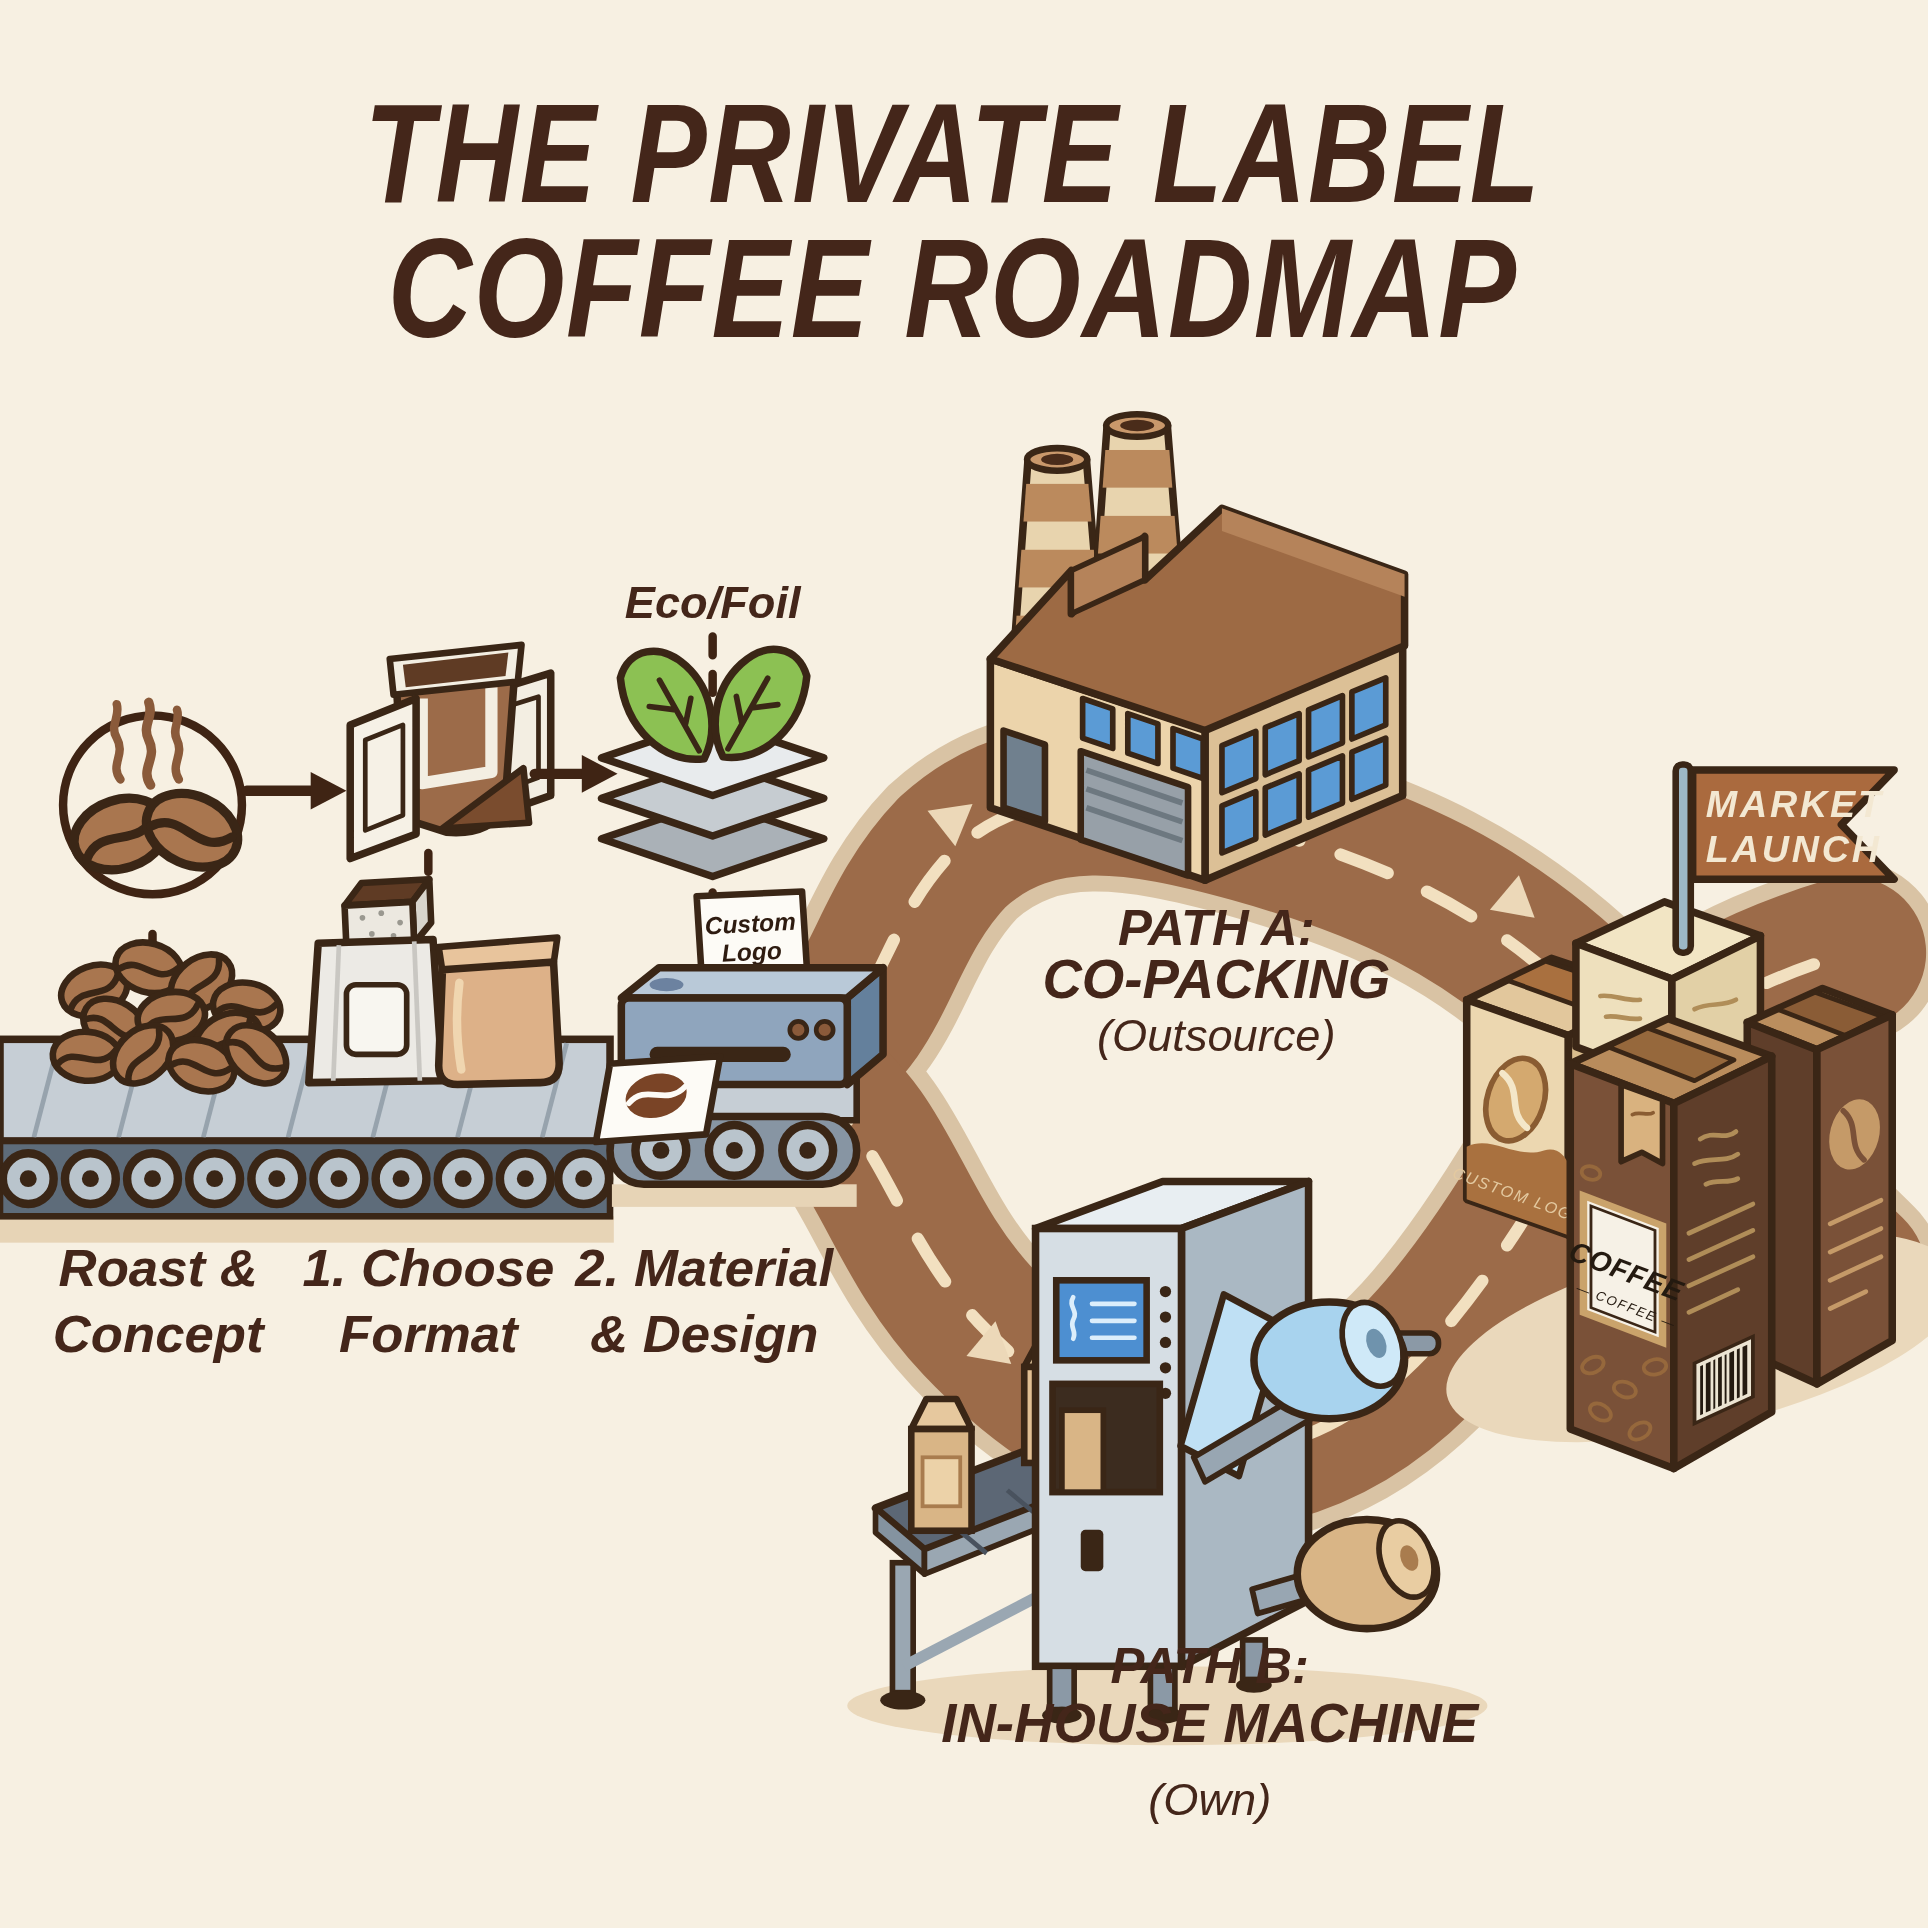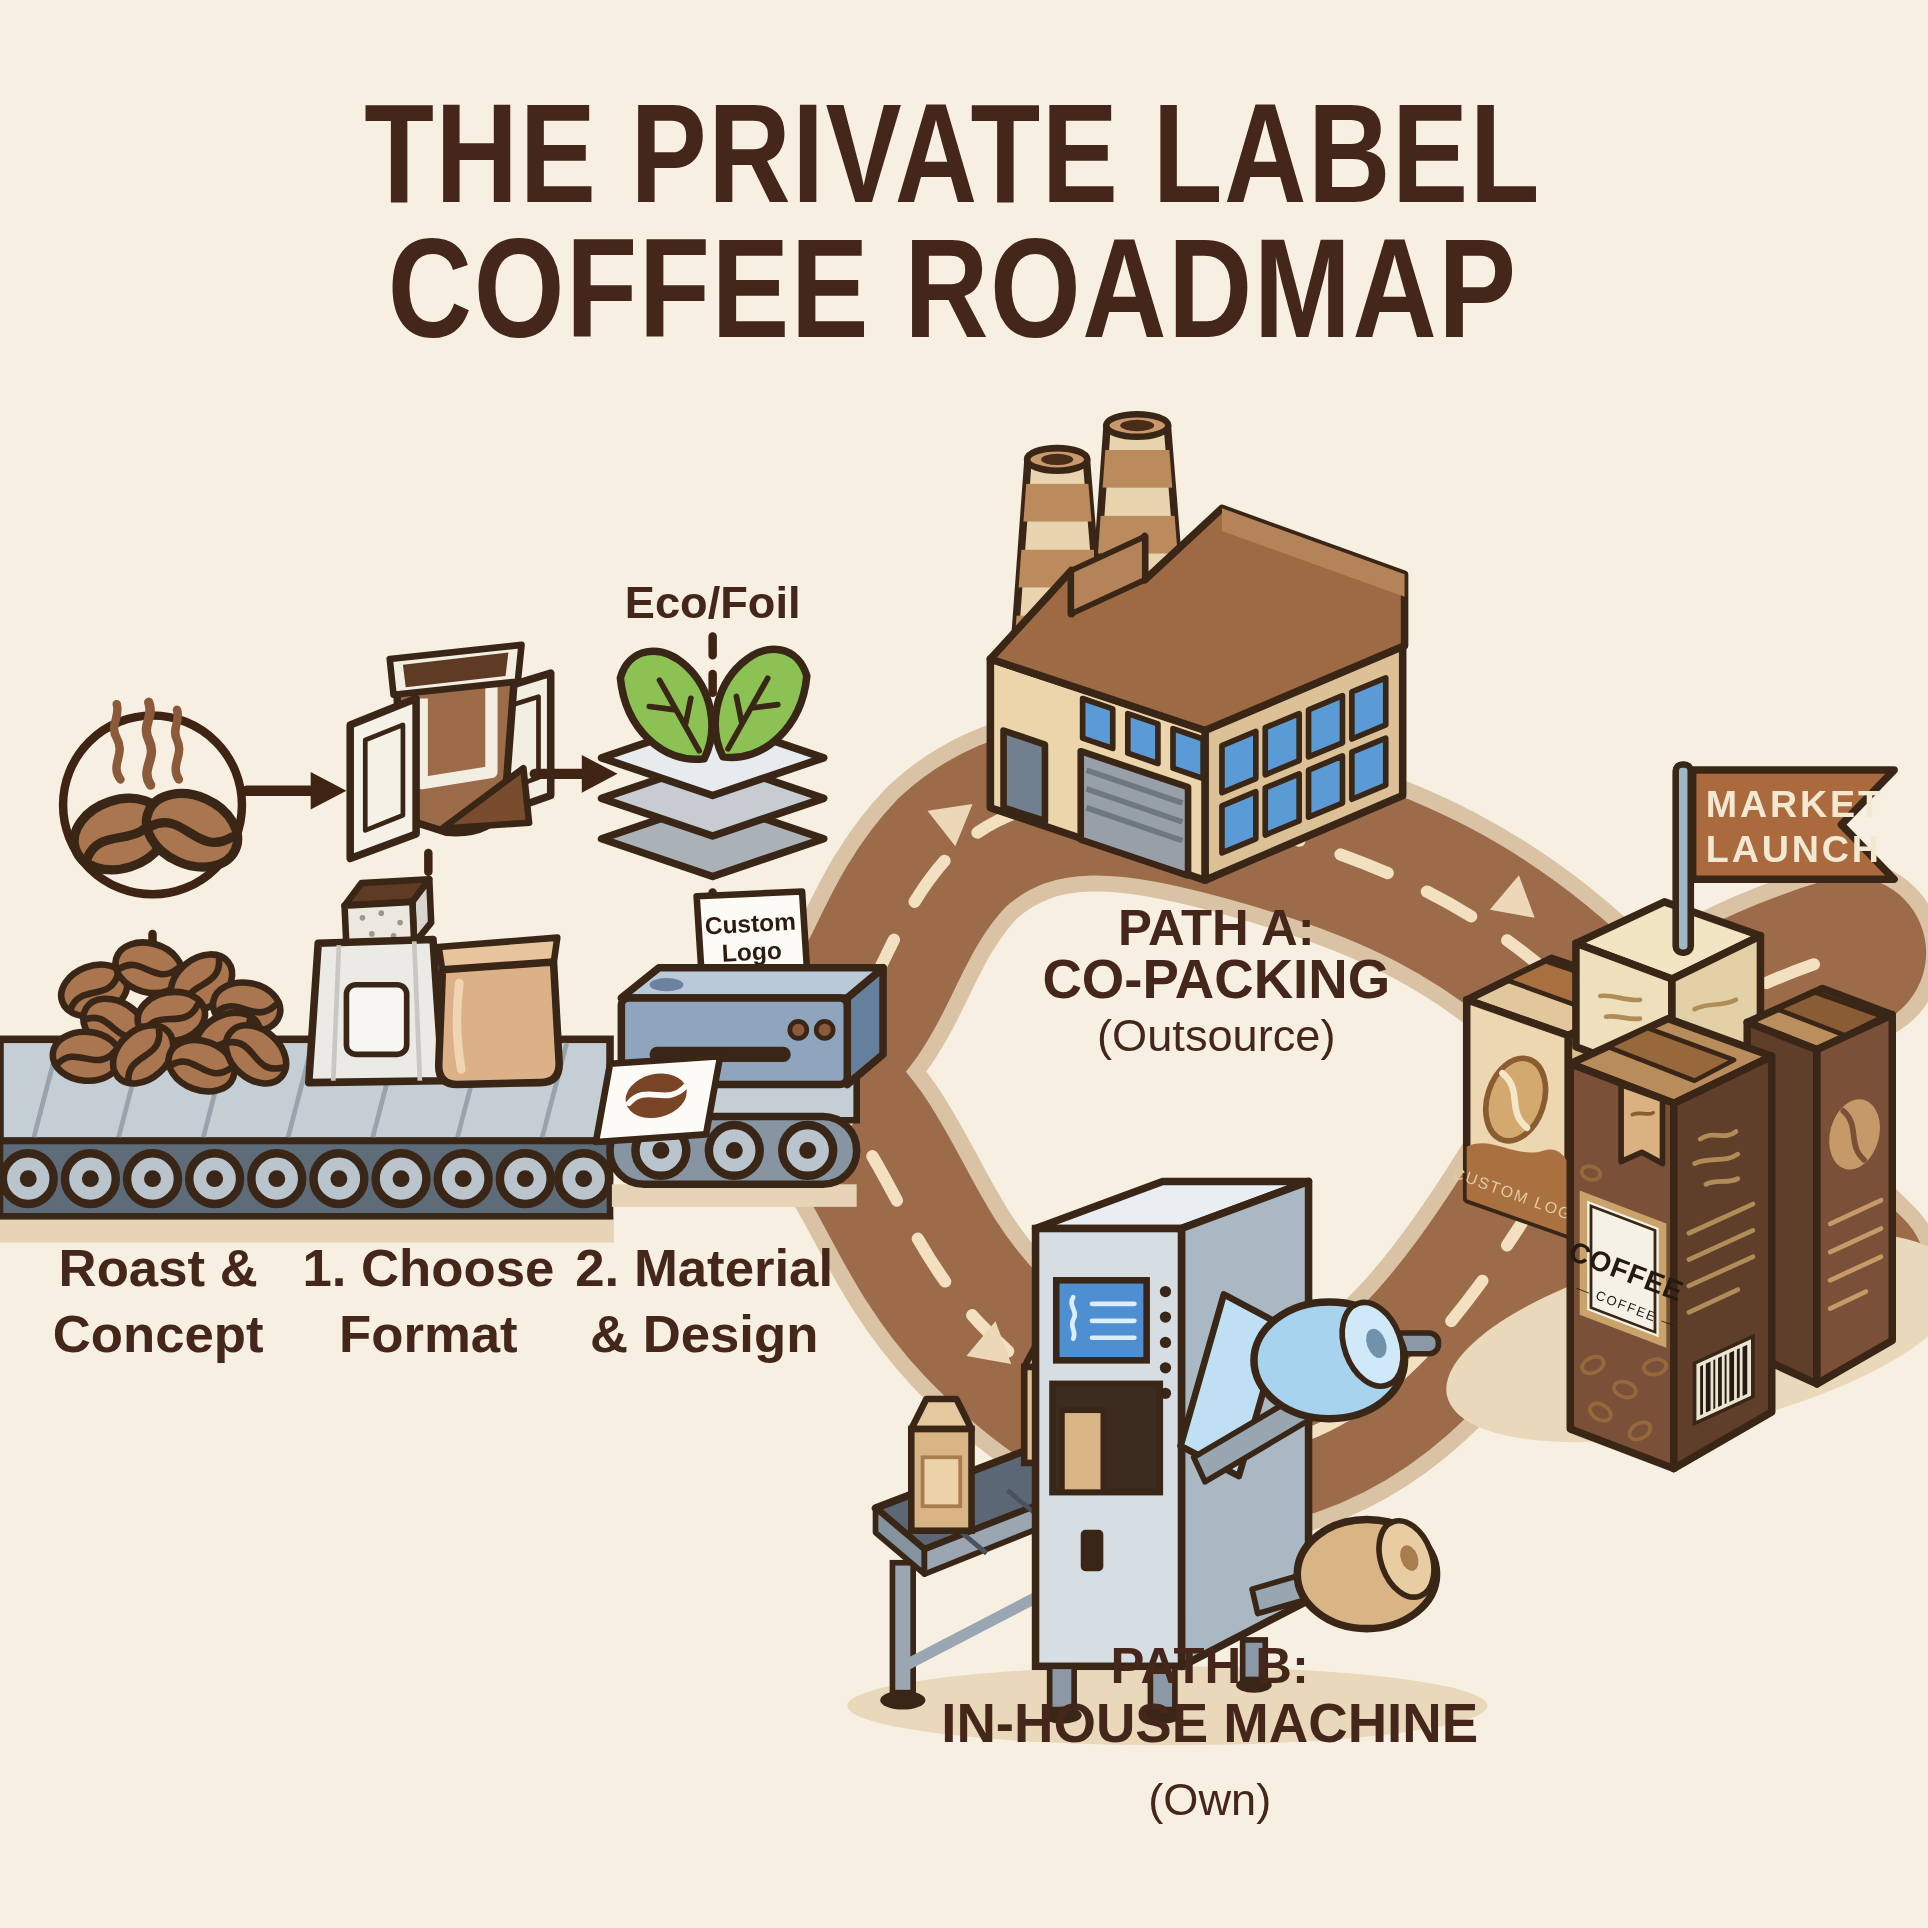--- a/index.html
+++ b/index.html
@@ -1,16 +1,16 @@
 <!DOCTYPE html>
 <html style="font-size:15px"><head>
 <meta charset="utf-8">
 <style>
   html,body{margin:0;padding:0;background:#f7f0e2;}
-  .stage{width:1928px;height:1928px;position:relative;overflow:hidden;background:#f7f0e2;}
+  .stage{width:1928px;height:1928px;position:relative;overflow:hidden;background:#f7f0e2;font-style:italic;}
   svg{display:block}
   text{font-family:"Liberation Sans",sans-serif;fill:#44261a;}
   .title{font-size:150px;font-weight:bold;letter-spacing:2px;}
   .h-step{font-size:56px;font-weight:bold;}
   .h-eco{font-size:48px;font-weight:bold;}
   .h-path1{font-size:54px;font-weight:bold;}
   .h-path2{font-size:58px;font-weight:bold;}
   .h-path3{font-size:48px;font-weight:normal;}
   .flagtx{font-size:40px;font-weight:bold;fill:#f3e8d2;letter-spacing:3px;}
   .papertx{font-size:26px;font-weight:bold;fill:#2e1b10;}

